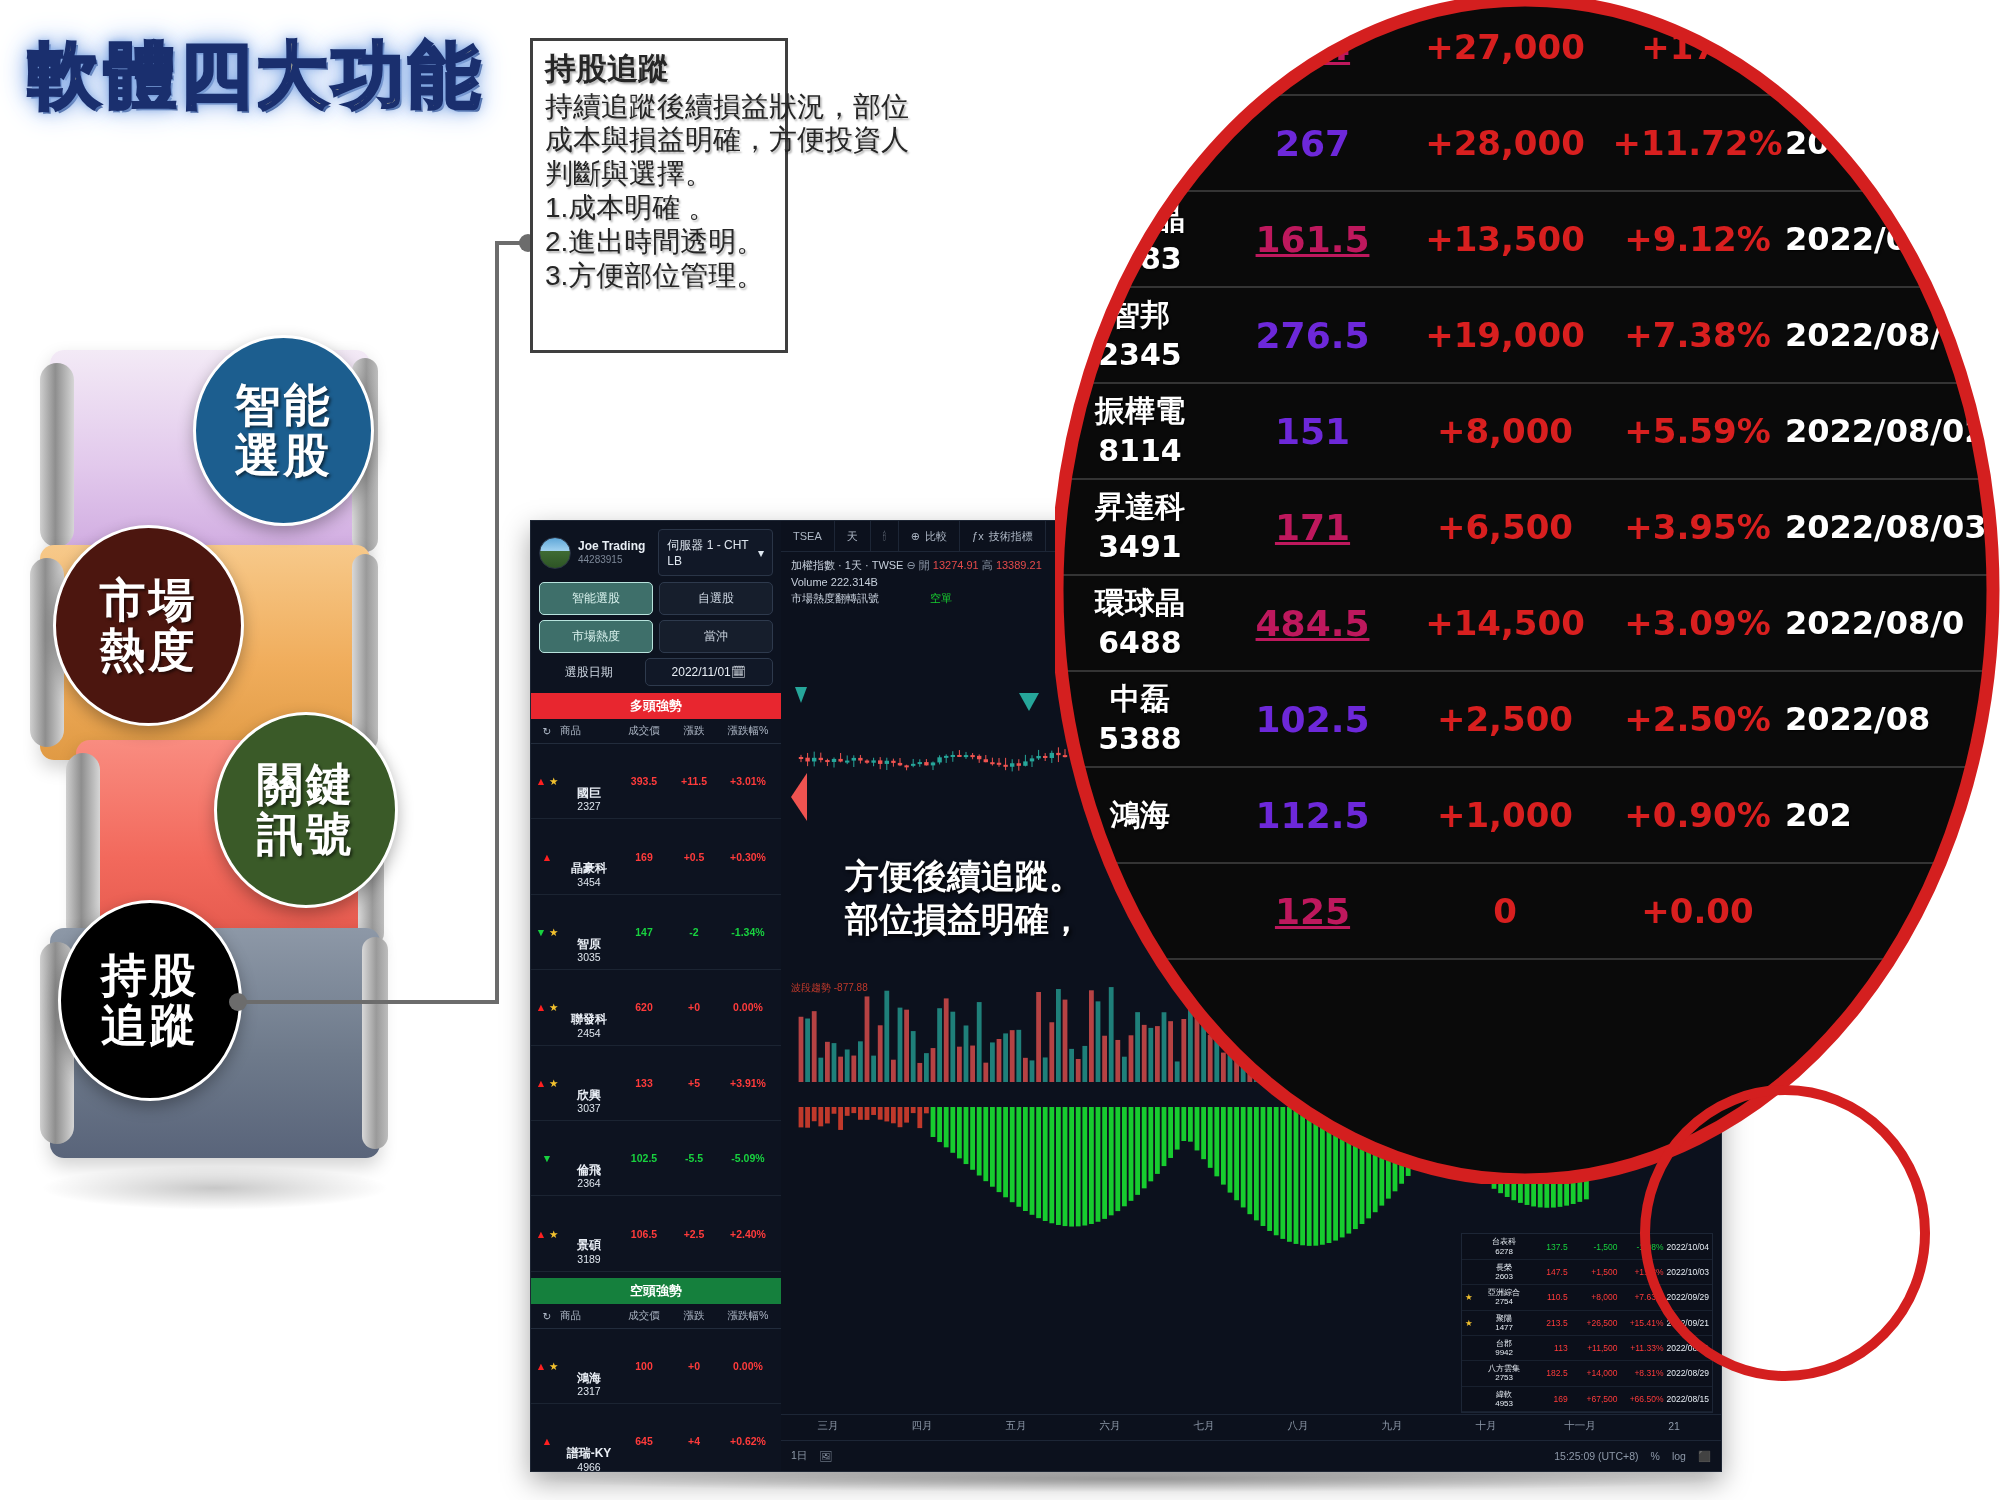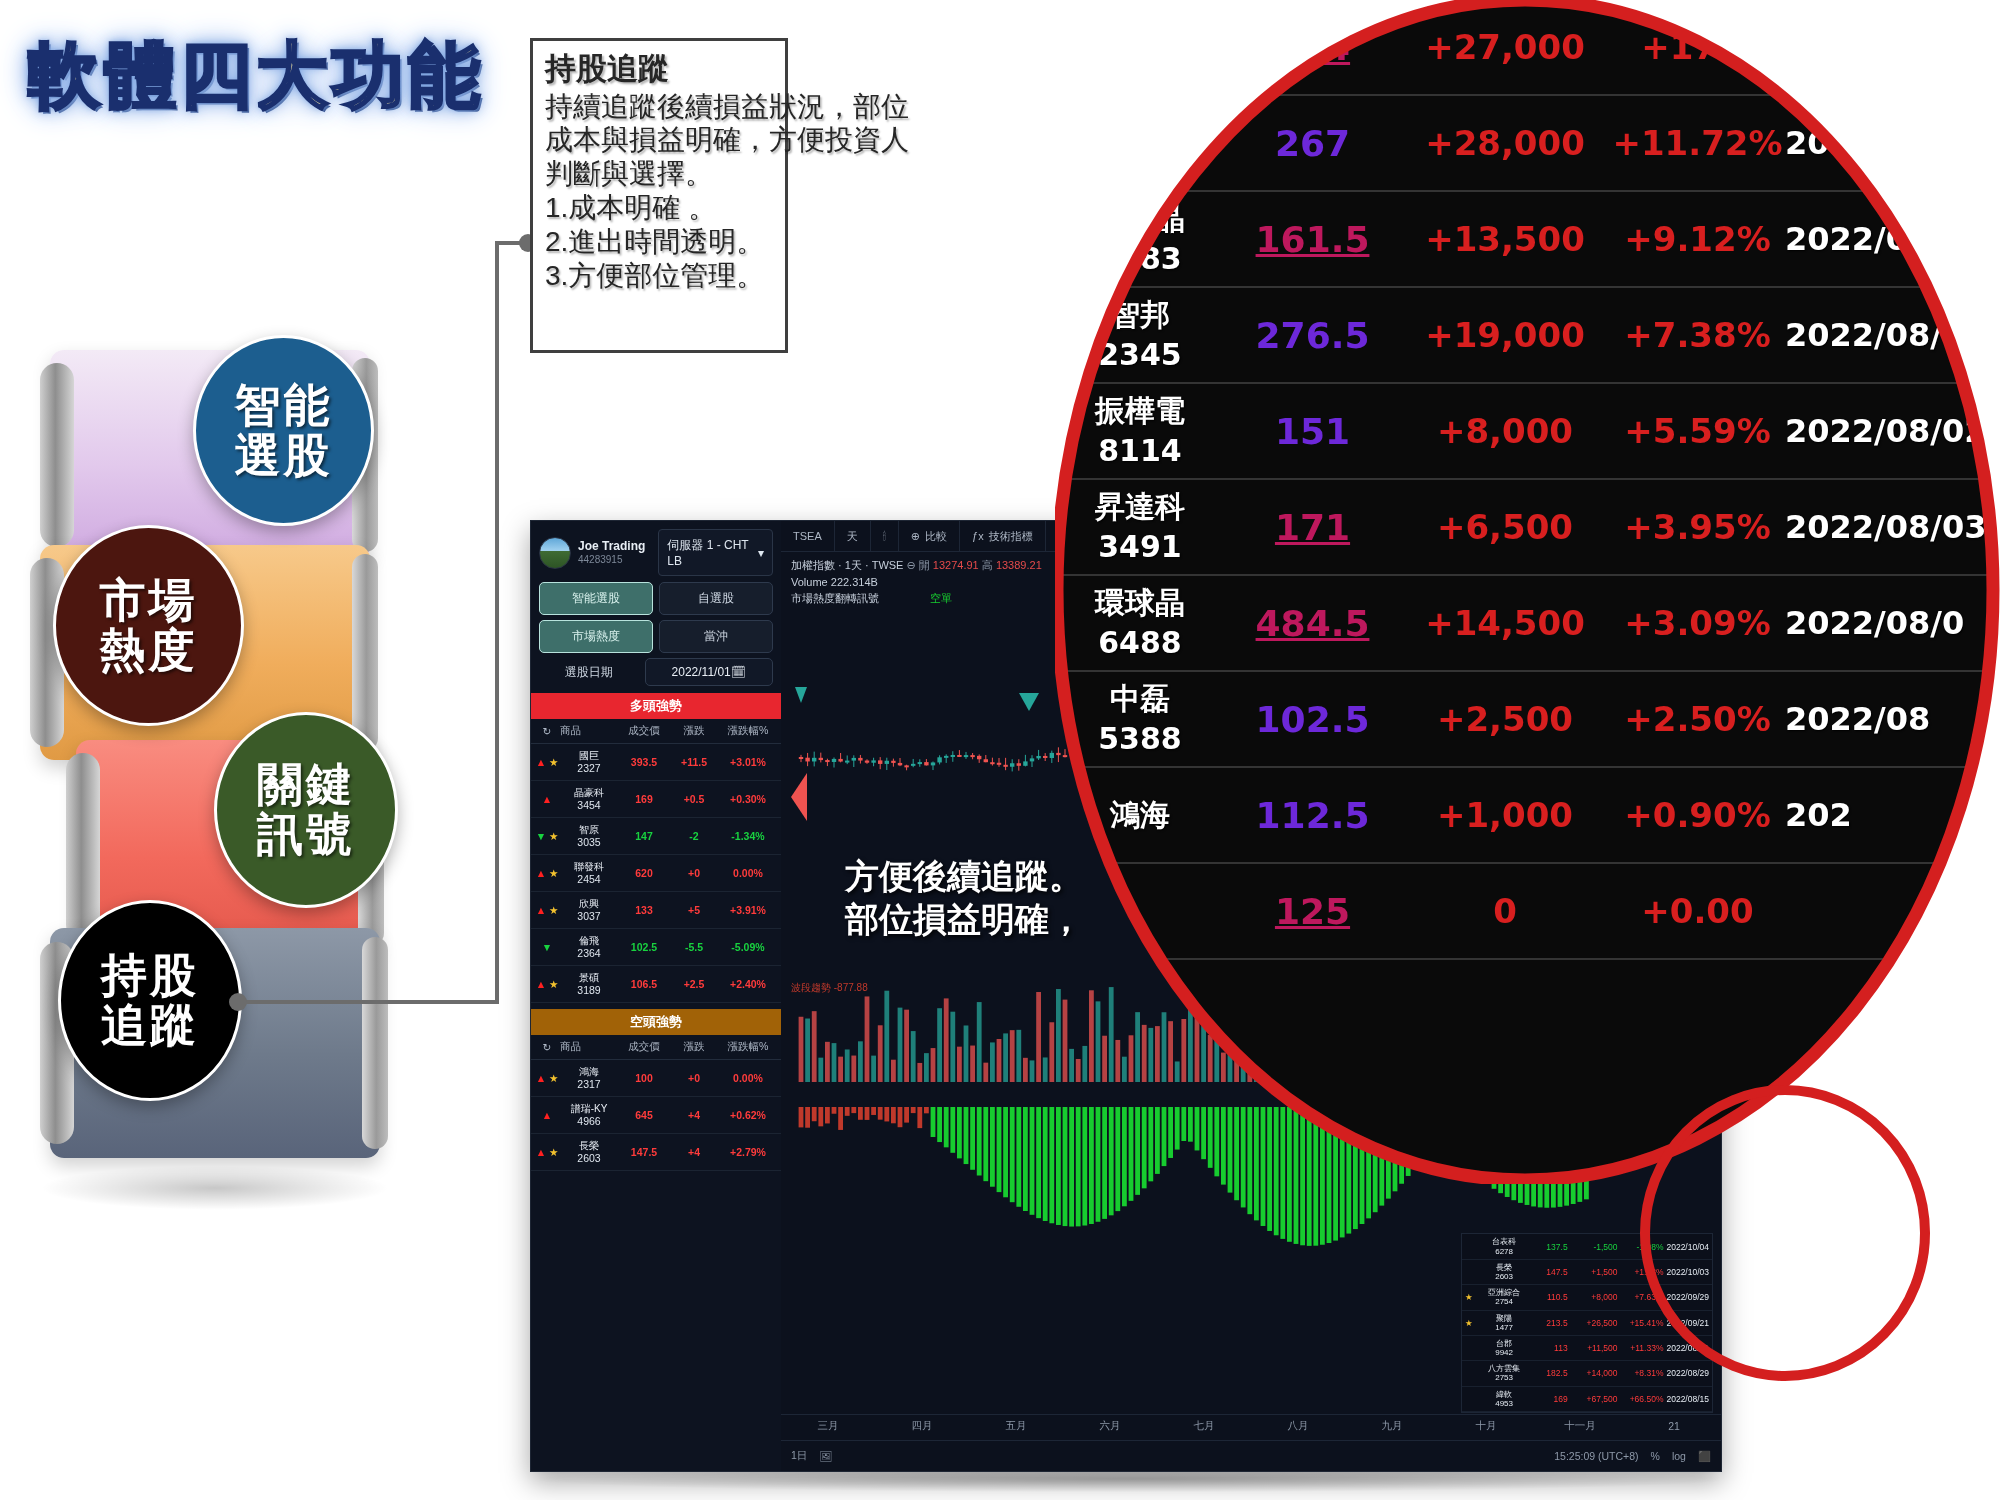--- a/index.html
+++ b/index.html
@@ -112,31 +112,31 @@
         border:1px solid #2e3a4d;background:#161e2c;color:#cfd8e3;}
   .tbtn.on{background:#3e6f6a;border-color:#b8e3dd;color:#d9f2ee;}
   .daterow{display:flex;gap:6px;padding:0 8px 7px 8px;align-items:center;}
   .dlabel{flex:1;text-align:center;font-size:12px;color:#cfd8e3;}
   .dfield{flex:1.15;border:1px solid #2e3a4d;border-radius:5px;background:#111827;
           padding:6px 6px;font-size:12px;color:#e8eef5;display:flex;
           justify-content:center;align-items:center;}
 
   .secthead{text-align:center;font-size:13px;font-weight:bold;padding:4px 0;color:#fff;}
   .secthead.bull{background:#e8262f;}
-  .secthead.bear{background:#a16207;}
+  .secthead.bear{background:#15803d;}
   .thead{display:flex;align-items:center;font-size:10.5px;color:#aeb8c6;
          padding:5px 3px;border-bottom:1px solid #222c3c;}
   .c0{width:26px;text-align:center;}
   .c1{width:58px;}
   .c2{width:52px;text-align:center;}
   .c3{width:48px;text-align:center;}
   .c4{flex:1;text-align:center;}
   .qrow{display:flex;align-items:center;font-size:10.5px;padding:6px 3px;
         border-bottom:1px solid #1b2432;}
-  .sym{font-weight:normal;color:#e9eef5;font-size:10px;line-height:1.2;text-align:center;}
+  .sym{font-weight:bold;color:#e9eef5;font-size:12px;line-height:1.2;text-align:center;margin-top:36px;}
   .code{color:#dfe6ee;font-size:10.5px;text-align:center;}
   .up{color:#ff3b3b;font-weight:bold;}
   .dn{color:#18d23f;font-weight:bold;}
   .tri-u{color:#ff2020;}
   .tri-d{color:#18d23f;}
   .star{color:#f2c12e;}
 
   
   #chart{position:absolute;left:250px;top:0;right:0;bottom:0;background:#0c111d;}
   #chtop{display:flex;align-items:center;gap:0;height:30px;border-bottom:1px solid #1d2636;

